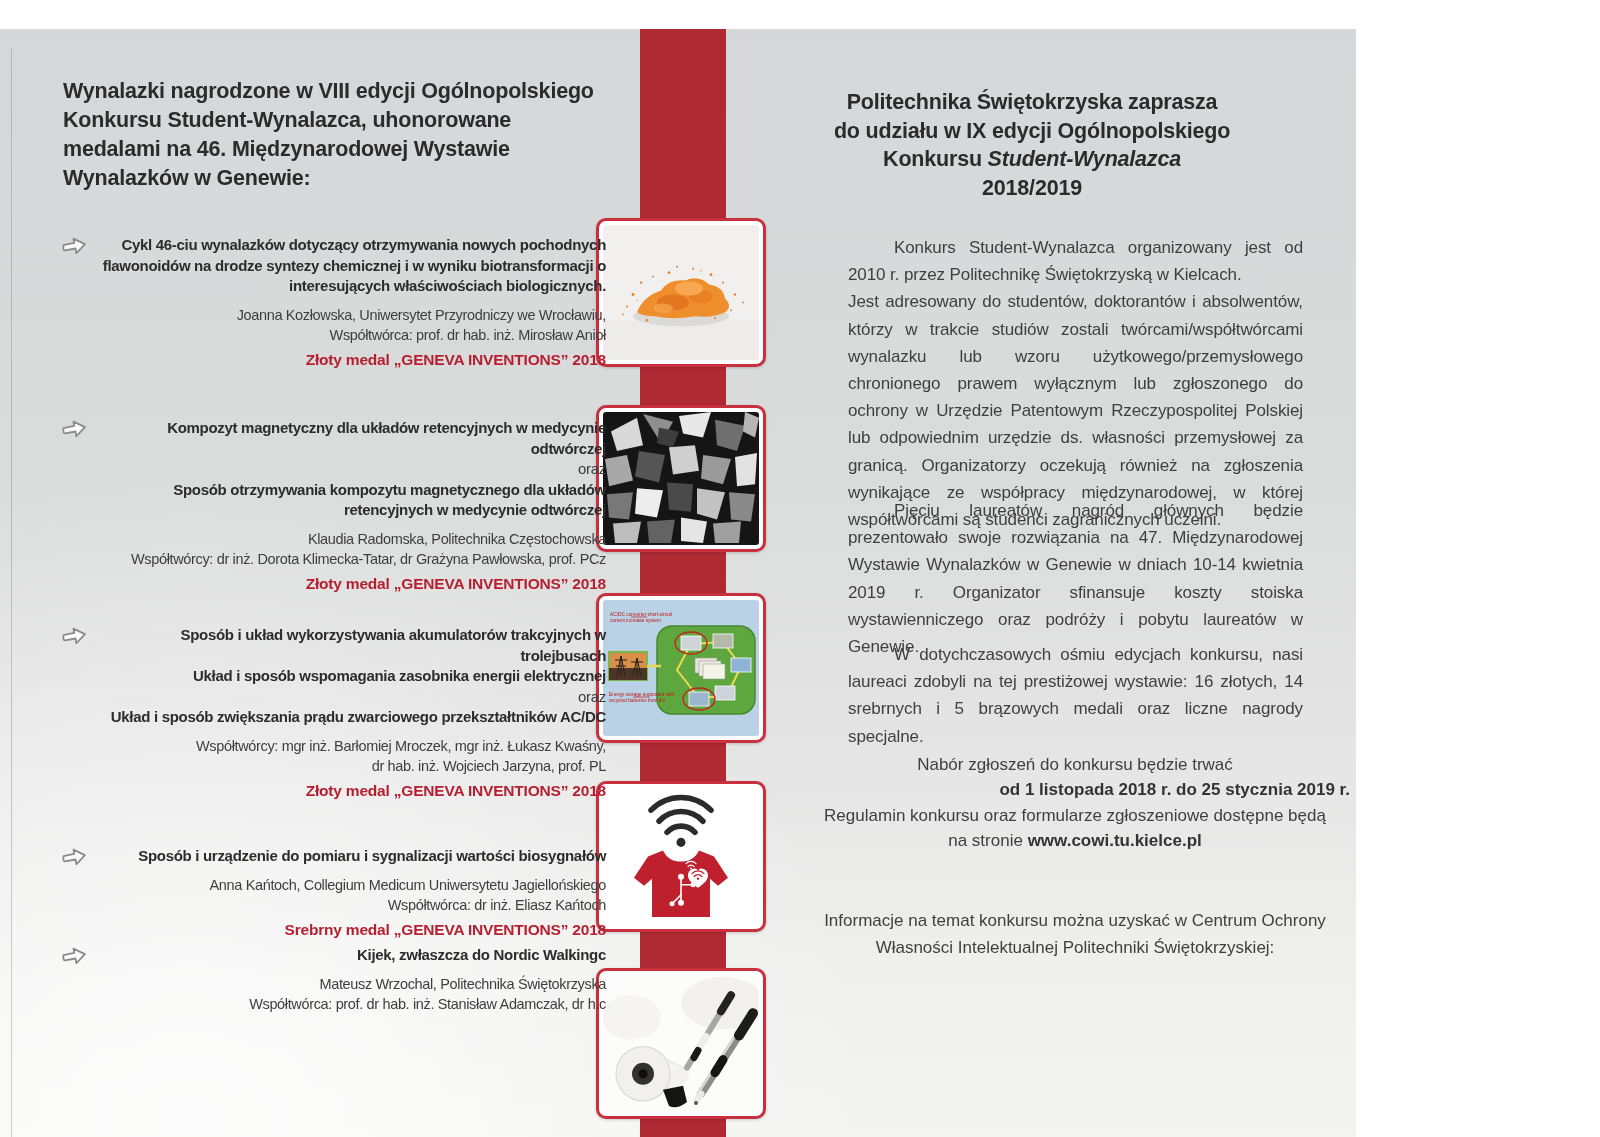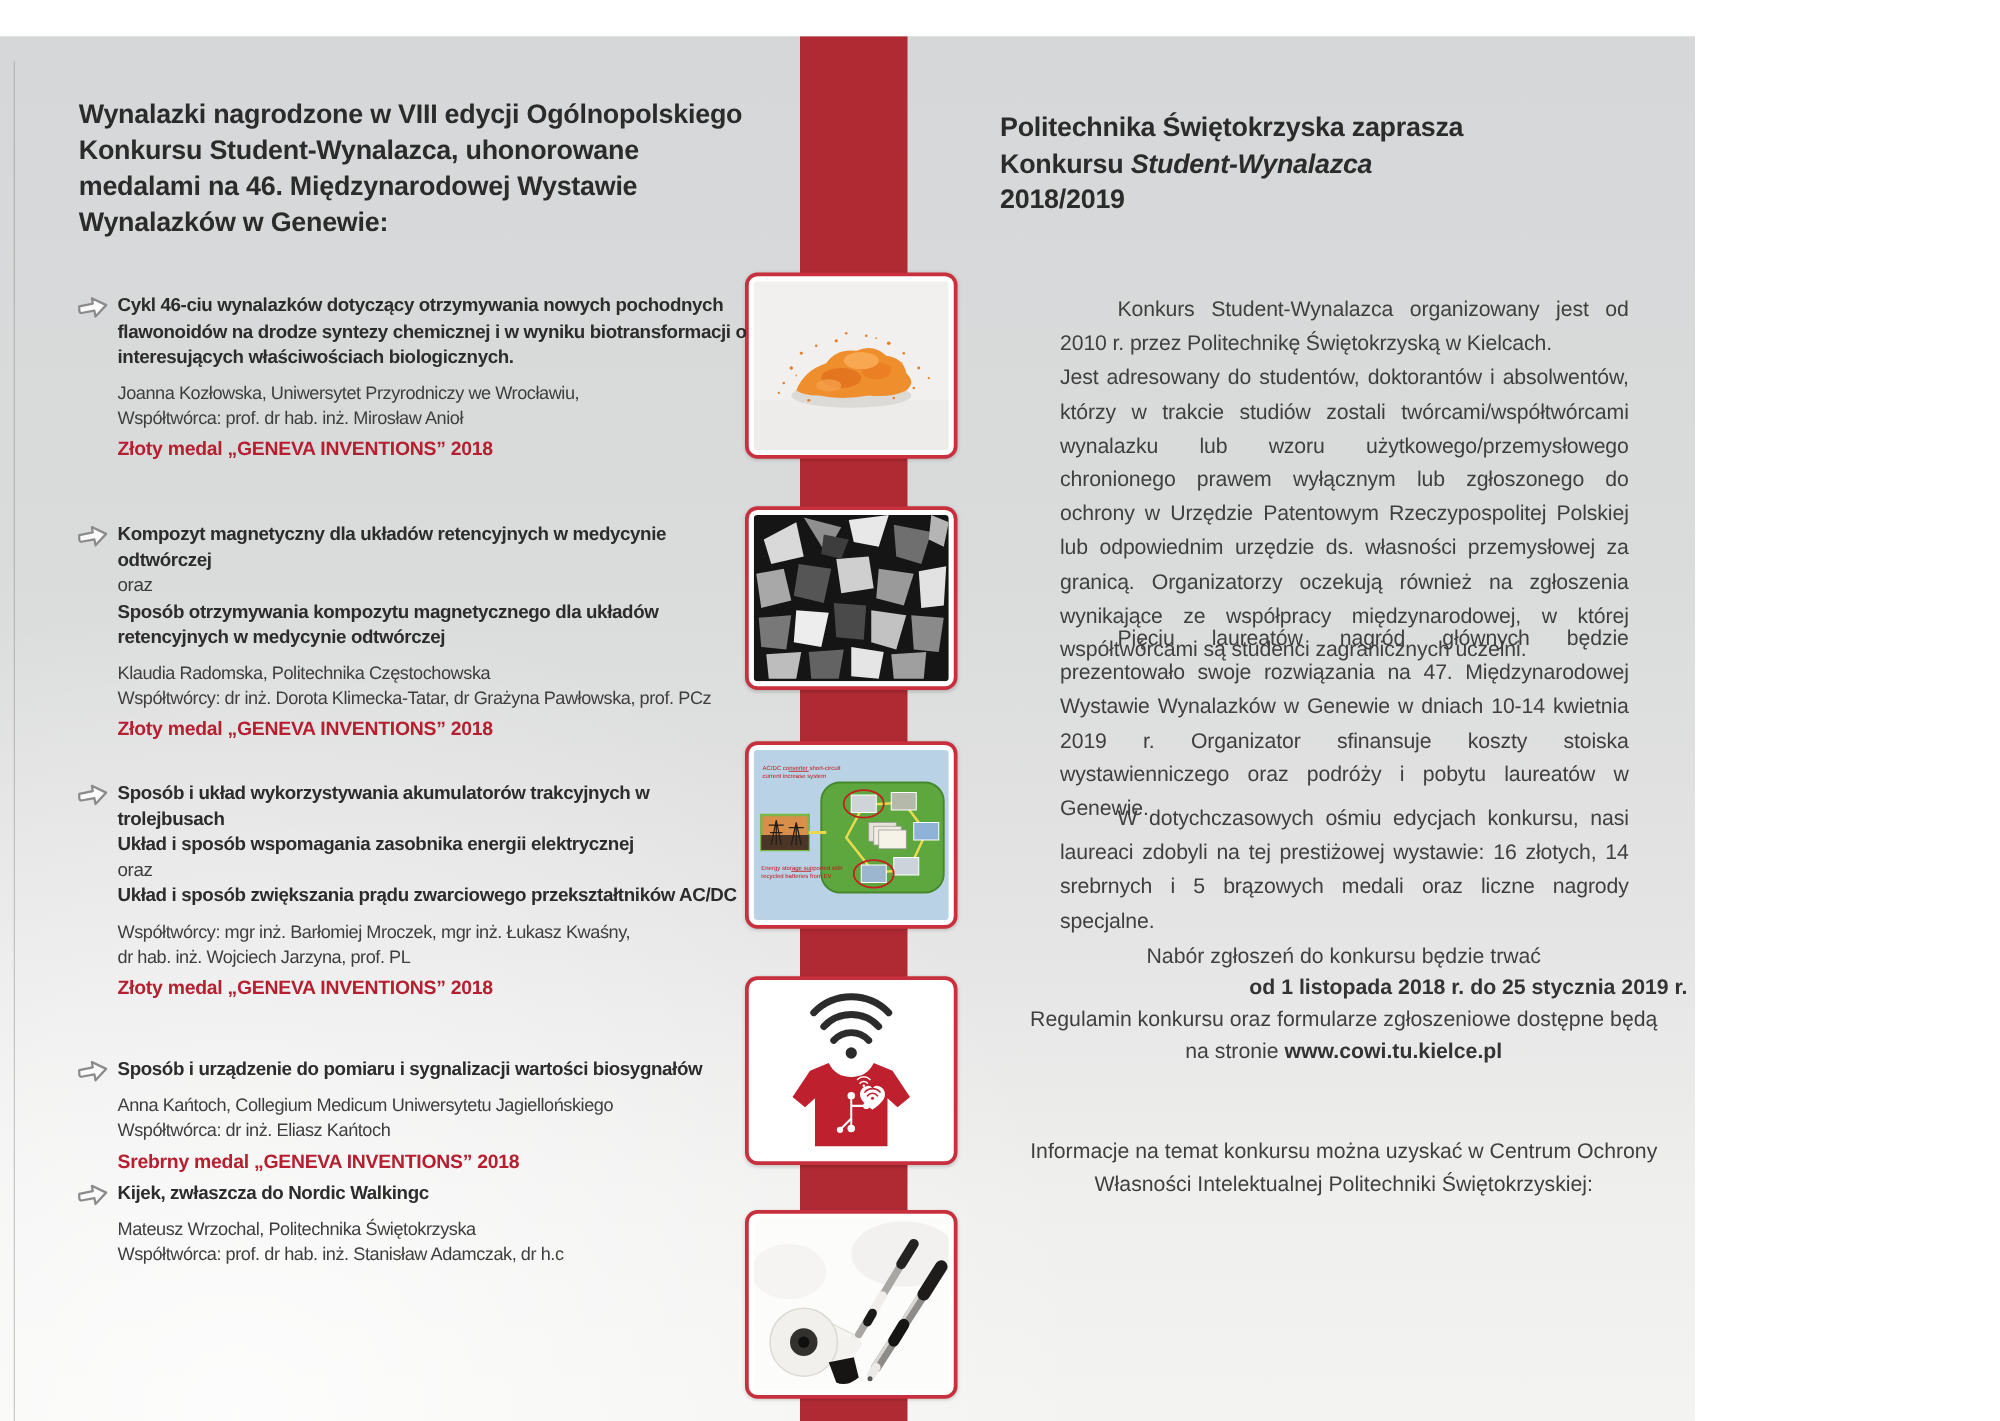--- a/index.html
+++ b/index.html
@@ -26,28 +26,28 @@
     background:#fff;border:3px solid #c8303e;border-radius:10px;padding:4px;
     z-index:3;box-shadow:0 1px 3px rgba(0,0,0,.18);
   }
   .frame svg{display:block;width:100%;height:100%;border-radius:3px;}
   
   .l-heading{left:63px;top:48px;width:545px;font-size:21.5px;font-weight:700;
     color:#2b2b2b;line-height:29px;letter-spacing:-.2px;z-index:4;}
   .l-heading div{white-space:nowrap;}
   .inv-item{position:absolute;left:61px;width:545px;display:flex;gap:6px;z-index:4;}
   .arr{flex:0 0 27px;margin-top:0;}
-  .ibody{flex:1;}
+  .ibody{flex:1;text-align:right;}
   .ititle{margin-bottom:8px;}
   .tp{font-size:15px;line-height:20.5px;color:#2c2c2c;letter-spacing:-.3px;font-weight:700;}
   .tp.norm{font-weight:400;color:#3a3a3a;}
   .al{font-size:14.5px;line-height:20.5px;color:#3e3e3e;letter-spacing:-.35px;white-space:nowrap;}
   .medal{margin-top:5px;font-size:15.5px;font-weight:700;color:#b51f2f;letter-spacing:-.2px;white-space:nowrap;}
   
-  .r-heading{left:800px;top:59px;width:550px;font-size:21.5px;font-weight:700;
+  .r-heading{left:757px;top:59px;width:550px;text-align:center;font-size:21.5px;font-weight:700;
     color:#2b2b2b;line-height:28.5px;letter-spacing:-.2px;z-index:4;}
   .r-heading div{white-space:nowrap;}
   .r-heading .ital{font-style:italic;}
   .rpar{position:absolute;left:848px;width:455px;font-size:17px;line-height:27.2px;
     color:#3f3f3f;text-align:justify;letter-spacing:-.1px;z-index:4;}
   .rpar p{margin:0;}
   .rpar .ind{text-indent:46px;}
   .rcenter{position:absolute;left:800px;width:550px;text-align:center;color:#3f3f3f;
     font-size:17px;z-index:4;}
   .rcenter div{white-space:nowrap;}
@@ -302,20 +302,21 @@
       <ellipse cx="72" cy="103" rx="15" ry="8" fill="#f4f2ee" transform="rotate(-22 72 103)"></ellipse>
       <circle cx="40" cy="98" r="27" fill="#f2f0ec" stroke="#dcdad5" stroke-width="1.2"></circle>
       <circle cx="40" cy="98" r="11" fill="#33312e"></circle>
       <circle cx="40" cy="98" r="4.5" fill="#0f0f0e"></circle>
       <path d="M60,114 L80,110 L84,126 Q74,134 66,130 Z" fill="#161514"></path>
     </svg>
   </div>
 
   <div class="abs r-heading">
     <div>Politechnika Świętokrzyska zaprasza</div>
+    <div>do udziału w IX edycji Ogólnopolskiego</div>
     <div><span>Konkursu </span><span class="ital">Student-Wynalazca</span></div>
     <div>2018/2019</div>
   </div>
 
   <div class="rpar" style="top:205px">
     <p class="ind">Konkurs Student-Wynalazca organizowany jest od 2010 r. przez Politechnikę Świętokrzyską w Kielcach.</p>
     <p>Jest adresowany do studentów,  doktorantów i absolwentów,  którzy w trakcie studiów zostali twórcami/współtwórcami wynalazku lub wzoru użytkowego/przemysłowego chronionego prawem wyłącznym lub zgłoszonego do ochrony w Urzędzie Patentowym Rzeczypospolitej Polskiej lub odpowiednim urzędzie ds. własności przemysłowej za granicą. Organizatorzy oczekują również na zgłoszenia wynikające ze współpracy międzynarodowej, w której współtwórcami są studenci zagranicznych uczelni.</p>
   </div>
   <div class="rpar" style="top:468px">
     <p class="ind">Pięciu laureatów nagród głównych będzie prezentowało swoje rozwiązania na 47. Międzynarodowej  Wystawie Wynalazków w Genewie w dniach 10-14 kwietnia 2019 r. Organizator sfinansuje koszty stoiska  wystawienniczego oraz podróży i pobytu laureatów w Genewie.</p>

